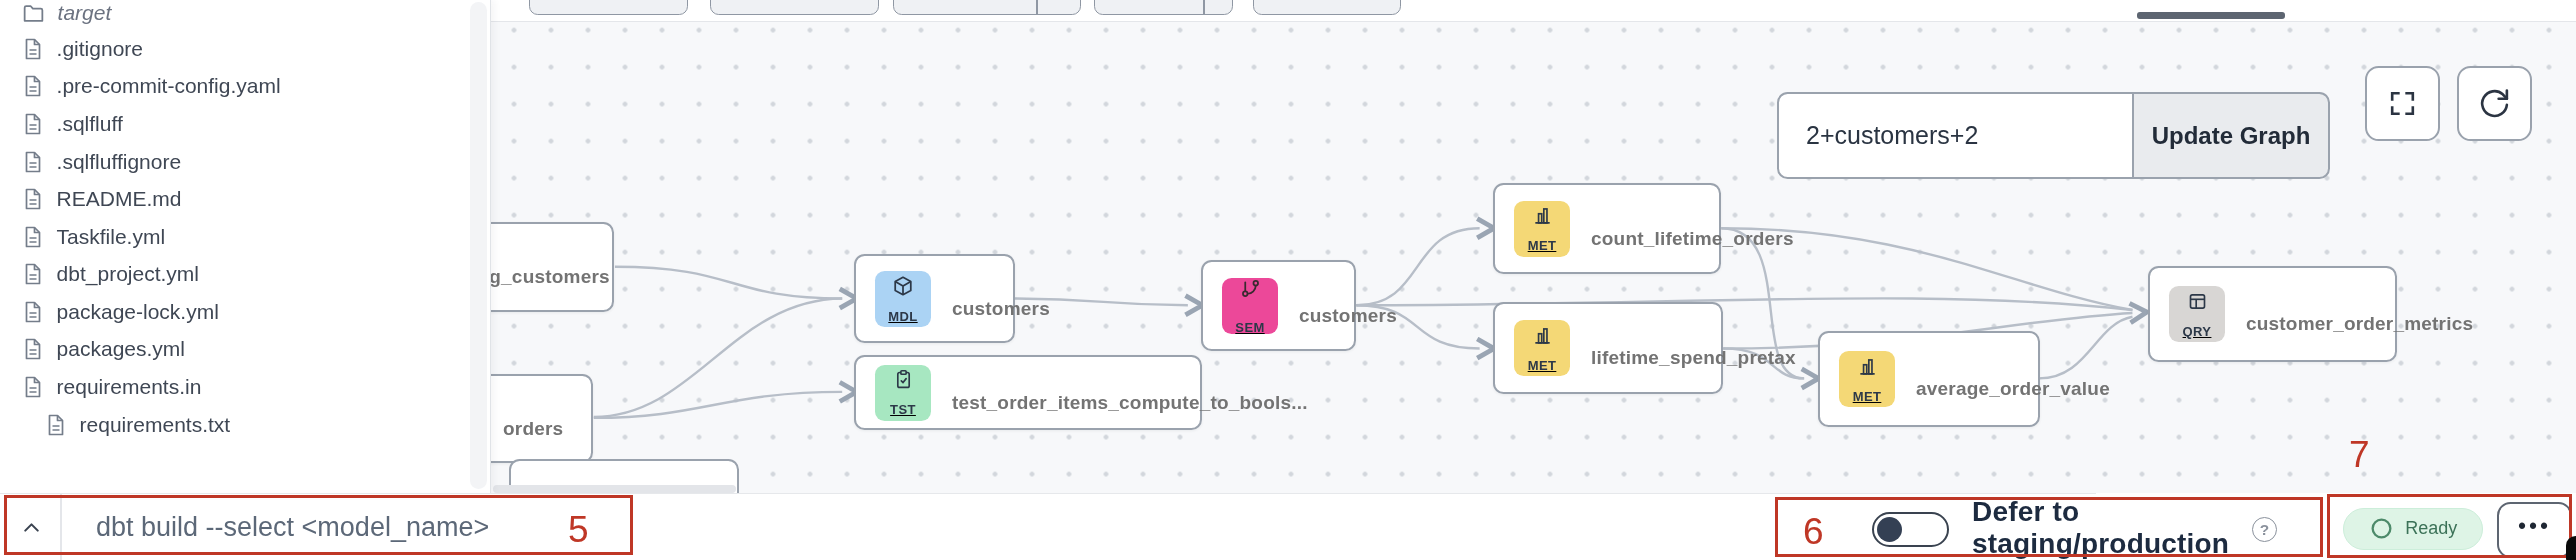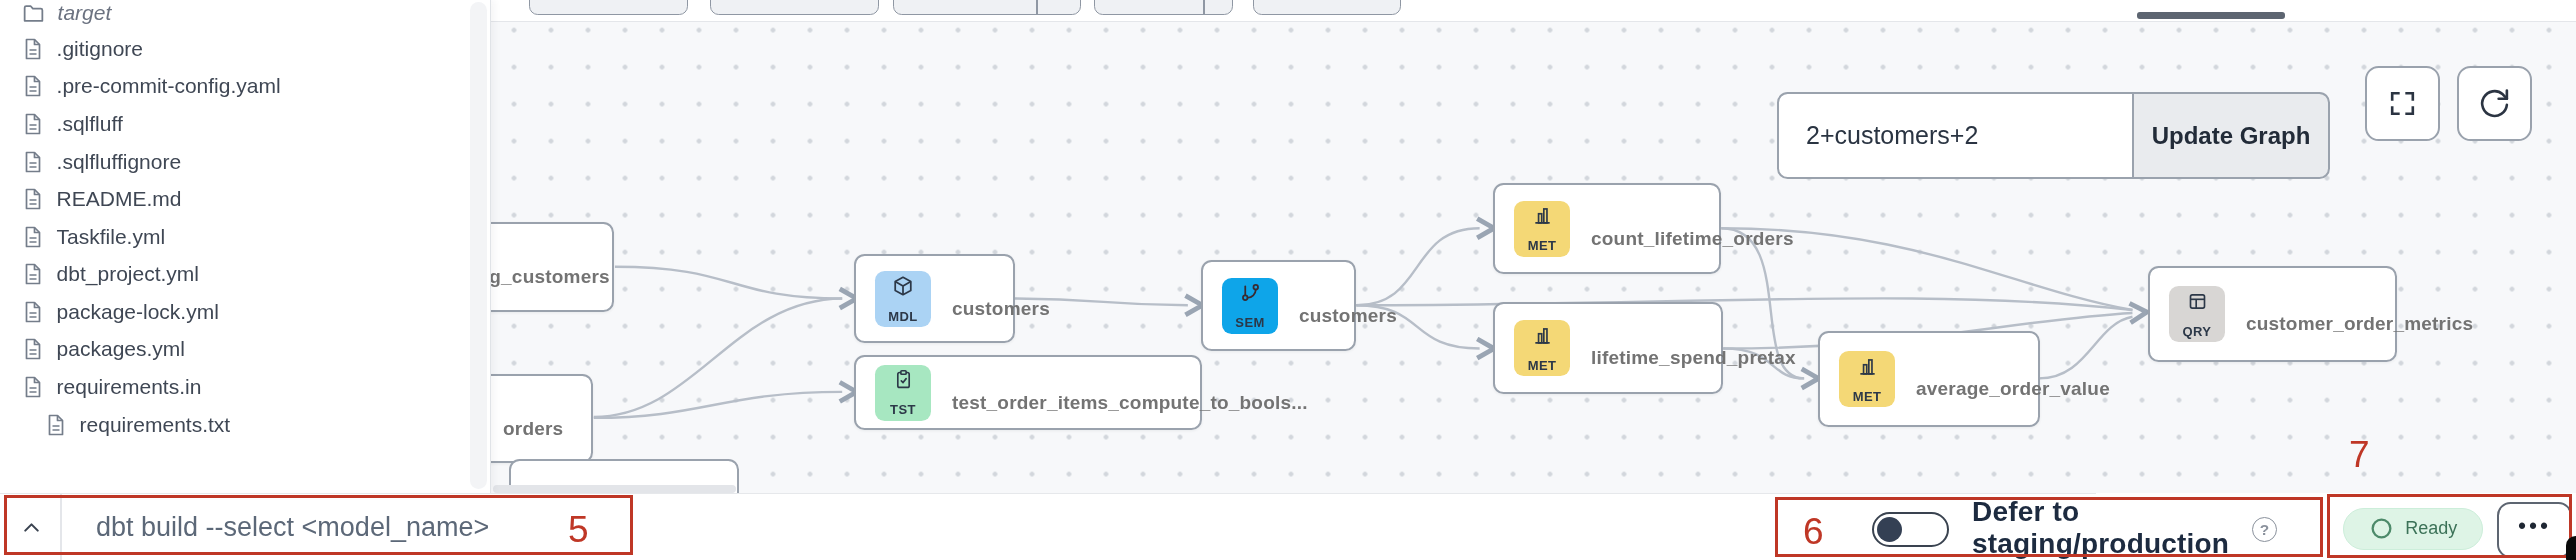--- a/index.html
+++ b/index.html
@@ -34,27 +34,27 @@
   
   .node{
     position:absolute;background:#ffffff;border:2.4px solid #9aa2ad;border-radius:10.6px;
     display:flex;align-items:center;gap:21px;padding:0 19px;box-sizing:border-box;
     z-index:2;box-shadow:0 1px 2.9px rgba(40,50,60,.07);
   }
   .node .nlabel{font-size:19px;font-weight:600;color:#737373;letter-spacing:0.2px;white-space:nowrap;margin-top:20px;}
   .node.src{padding-left:87px;}
   .badge{
     width:56px;height:56px;border-radius:9.6px;flex:0 0 auto;
-    display:flex;flex-direction:column;align-items:center;justify-content:center;gap:13px;
+    display:flex;flex-direction:column;align-items:center;justify-content:center;gap:13px;text-decoration:underline;
   }
   .badge svg{display:block;}
   .badge .btxt{font-size:13px;font-weight:700;color:#2c3848;letter-spacing:0.4px;line-height:1;}
   .badge-mdl{background:#abd3f4;}
   .badge-tst{background:#a7e7c1;}
-  .badge-sem{background:#0ea5e9;}
+  .badge-sem{background:#ec4899;justify-content:space-between;}
   .badge-met{background:#f4d876;}
   .badge-qry{background:#d8d6d4;}
   .cut-node{
     position:absolute;left:509px;top:459px;width:226px;height:39px;background:#fff;
     border:2.4px solid #9aa2ad;border-radius:10.6px 10.6px 0 0;z-index:2;
   }
   .hscroll-thumb{position:absolute;left:493px;top:485px;width:243px;height:7.7px;background:#e3e5e9;border-radius:3.9px;z-index:2;}
   
   .selector-wrap{position:absolute;left:1777px;top:68px;height:108px;display:flex;z-index:4;margin-top:24px;}
   .selector-input{

